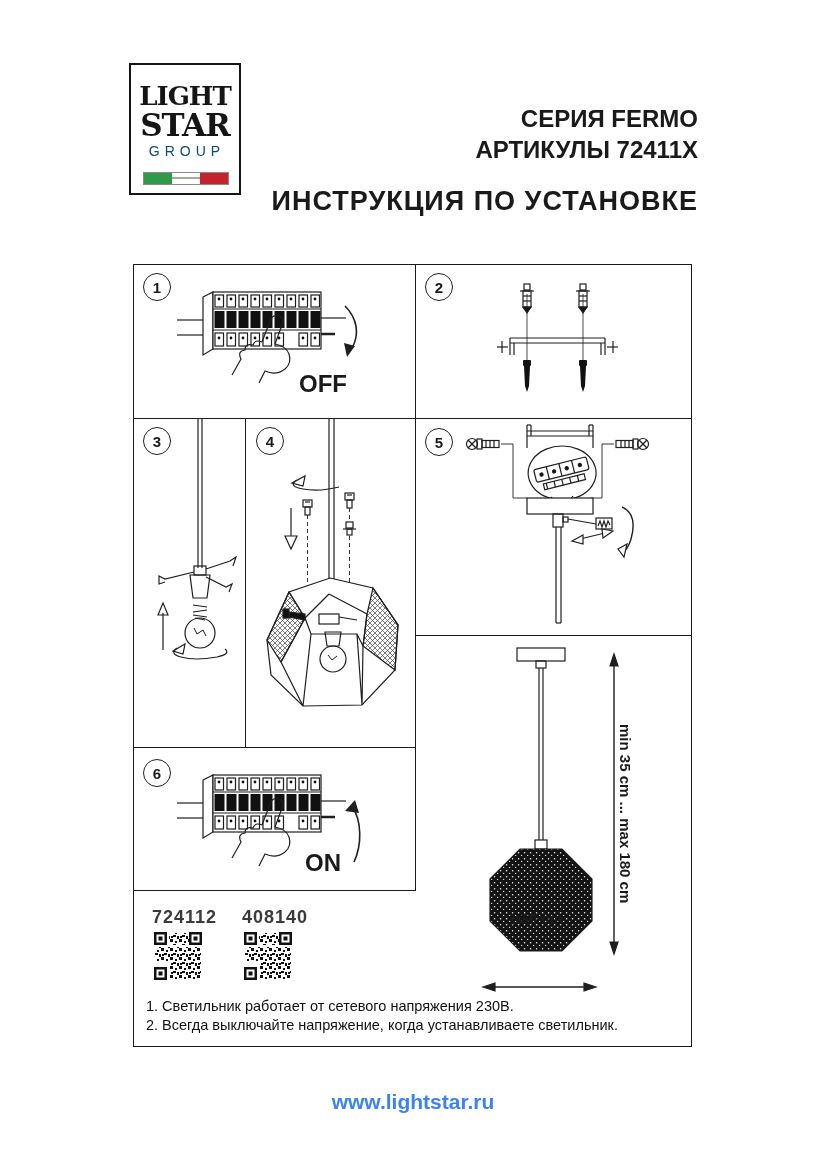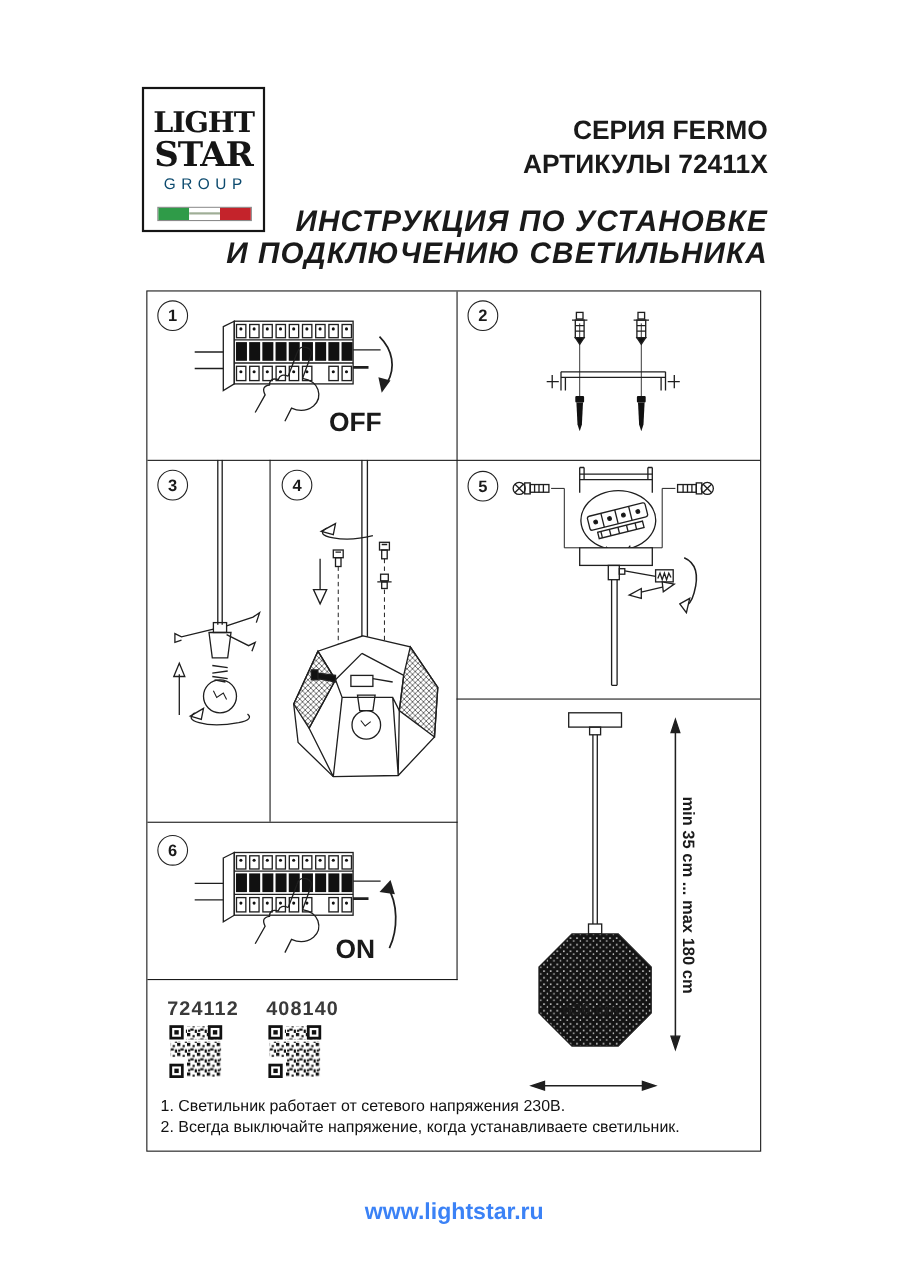--- a/index.html
+++ b/index.html
@@ -1,33 +1,33 @@
 <!DOCTYPE html>
 <html><head>
 <meta charset="utf-8">
 <style>
   html,body{margin:0;padding:0;background:#ffffff;}
   #page{position:relative;width:826px;height:1169px;background:#ffffff;overflow:hidden;
         font-family:"Liberation Sans","DejaVu Sans",sans-serif;color:#1a1a1a;}
   .abs{position:absolute;}
   
-  #logo-box{left:129px;top:79px;width:108px;height:128px;border:2px solid #151515;background:#fff;text-align:center;}
+  #logo-box{left:129px;top:63px;width:108px;height:128px;border:2px solid #151515;background:#fff;text-align:center;}
   .logo-light{font-family:"DejaVu Serif","Liberation Serif",serif;font-weight:bold;font-size:26px;line-height:27px;letter-spacing:-1px;margin-top:18px;color:#151515;}
   .logo-star{font-family:"DejaVu Serif","Liberation Serif",serif;font-weight:bold;font-size:31px;line-height:30px;letter-spacing:-1px;color:#151515;}
   .logo-group{font-size:14px;letter-spacing:5px;color:#0c4a6e;margin-top:3px;margin-left:4px;}
   #flag{left:12px;top:107px;width:84px;height:11px;border:1px solid #8a8a8a;display:flex;}
   #flag .fg{flex:1;background:#2f9b48;}
   #flag .fw{flex:1;background:#ffffff;position:relative;}
   #flag .fw::after{content:"";position:absolute;left:0;right:0;top:4px;height:2px;background:#9fae96;}
   #flag .fr{flex:1;background:#c4232b;}
   
   .hdr{right:128px;text-align:right;font-weight:bold;margin-top:43px;}
   #hdr-series{top:62px;font-size:24px;}
   #hdr-articles{top:93px;font-size:24px;}
-  #hdr-title{top:144px;font-size:27px;line-height:29px;letter-spacing:1px;font-style:italic;}
+  #hdr-title{top:144px;font-size:27px;line-height:29px;letter-spacing:1px;}
   
   #grid{left:133px;top:264px;width:557px;height:781px;border:1.6px solid #1a1a1a;}
   .gl{position:absolute;background:#1a1a1a;}
   
   .stepnum{width:26px;height:26px;border:1.5px solid #222;border-radius:50%;
            font-size:15px;font-weight:bold;display:flex;align-items:center;justify-content:center;background:#fff;}
   
   svg text{font-family:"Liberation Sans","DejaVu Sans",sans-serif;}
   .swlabel{font-size:24px;font-weight:bold;fill:#1a1a1a;}
   
@@ -162,21 +162,20 @@
       <div class="fg"></div>
         <div class="fw"></div>
         <div class="fr"></div>
     </div>
   </div>
 
   <div class="abs hdr" id="hdr-series">СЕРИЯ FERMO</div>
   <div class="abs hdr" id="hdr-articles">АРТИКУЛЫ 72411X</div>
   <div class="abs hdr" id="hdr-title">
     <div>ИНСТРУКЦИЯ ПО УСТАНОВКЕ</div>
-    <div>И ПОДКЛЮЧЕНИЮ СВЕТИЛЬНИКА</div>
   </div>
 
   <div class="abs" id="grid">
     <div class="gl" style="left:0;top:152.5px;width:557px;height:1.6px;"></div>
     <div class="gl" style="left:280.5px;top:0;width:1.6px;height:626px;"></div>
     <div class="gl" style="left:280.5px;top:369.5px;width:276.5px;height:1.6px;"></div>
     <div class="gl" style="left:0;top:481.5px;width:282px;height:1.6px;"></div>
     <div class="gl" style="left:0;top:624.5px;width:282px;height:1.6px;"></div>
     <div class="gl" style="left:110.5px;top:152.5px;width:1.6px;height:329px;"></div>
   </div>

